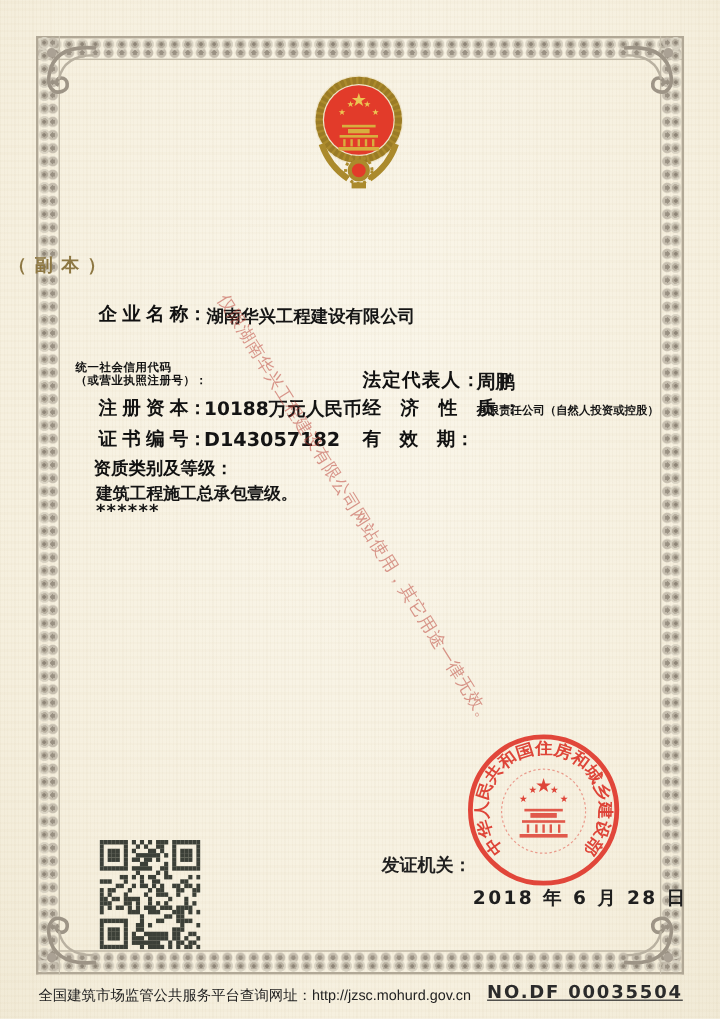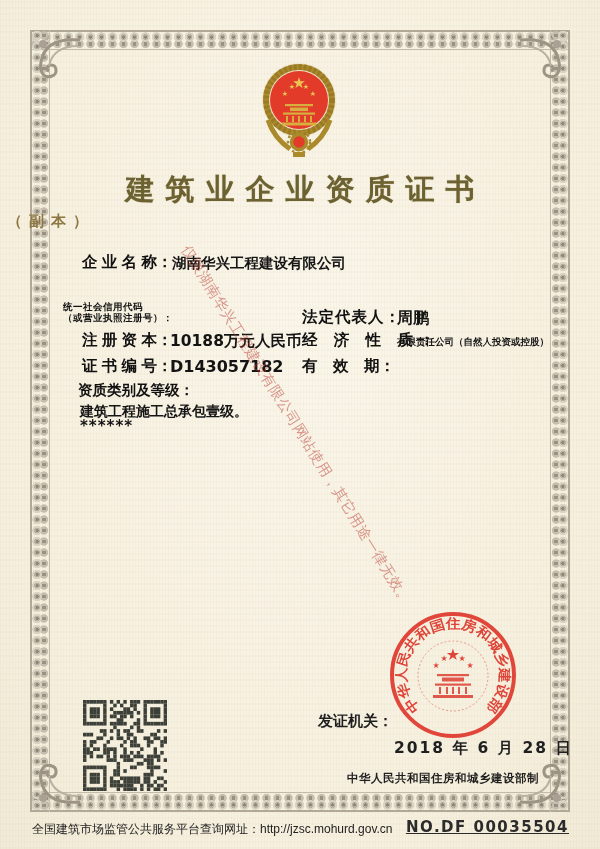--- a/index.html
+++ b/index.html
@@ -129,21 +129,20 @@
       <rect x="48" y="56" width="2" height="6"></rect>
       <rect x="20" y="62.5" width="34" height="3"></rect>
     </g>
     <path d="M6 60 Q12 78 28 89" fill="none" stroke="#ab8a2c" stroke-width="5"></path>
     <path d="M68 60 Q62 78 46 89" fill="none" stroke="#ab8a2c" stroke-width="5"></path>
     <circle cx="37" cy="82" r="7.5" fill="#e23b2a" stroke="#ab8a2c" stroke-width="3.5"></circle>
     <circle cx="37" cy="82" r="11" fill="none" stroke="#ab8a2c" stroke-width="2.5" stroke-dasharray="2.5 3"></circle>
     <rect x="31" y="92" width="12" height="5" fill="#ab8a2c"></rect>
   </svg>
 
-  <div class="title">建筑业企业资质证书</div>
   <div class="subtitle">（副本）</div>
 
   <div class="row" style="top:252px">
     <span class="lbl lx">企 业 名 称：</span>
     <span class="val-kai vx" style="top:2px">湖南华兴工程建设有限公司</span>
   </div>
   <div class="row" style="top:301px">
     <span class="lbl-sm" style="left:63px;top:1px">
       <span>统一社会信用代码</span><br>
       <span>（或营业执照注册号）：</span>
@@ -199,21 +198,20 @@
           <rect x="60" y="79" width="2" height="7"></rect>
         <rect x="66" y="79" width="2" height="7"></rect>
           <rect x="72" y="79" width="2" height="7"></rect>
         <rect x="79" y="79" width="2" height="7"></rect>
         <rect x="47" y="87" width="40" height="3"></rect>
       </g>
     </g>
   </svg>
 
   <div class="issue-date">2018 年 6 月 28 日</div>
-  <div class="maker">中华人民共和国住房和城乡建设部制</div>
 
   <svg id="qr-svg" class="qr" viewBox="0 0 25 25" preserveAspectRatio="none">
       <rect x="0" y="0" width="1.02" height="1.02" fill="#3c4038"></rect>
       <rect x="1" y="0" width="1.02" height="1.02" fill="#3c4038"></rect>
       <rect x="2" y="0" width="1.02" height="1.02" fill="#3c4038"></rect>
       <rect x="3" y="0" width="1.02" height="1.02" fill="#3c4038"></rect>
       <rect x="4" y="0" width="1.02" height="1.02" fill="#3c4038"></rect>
       <rect x="5" y="0" width="1.02" height="1.02" fill="#3c4038"></rect>
       <rect x="6" y="0" width="1.02" height="1.02" fill="#3c4038"></rect>
       <rect x="8" y="0" width="1.02" height="1.02" fill="#3c4038"></rect>

